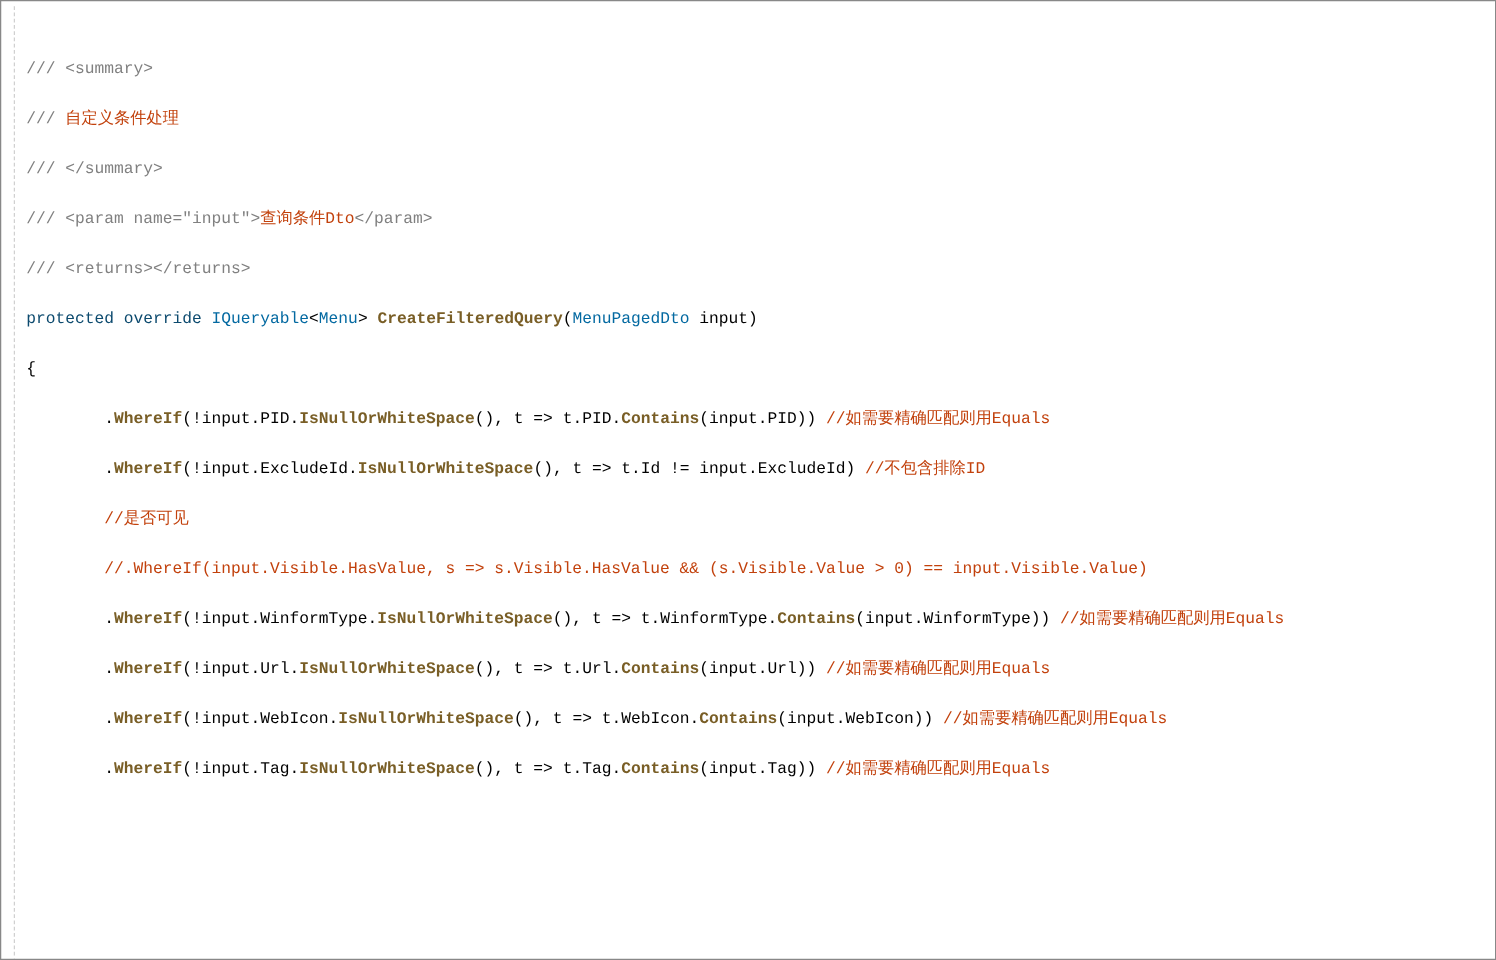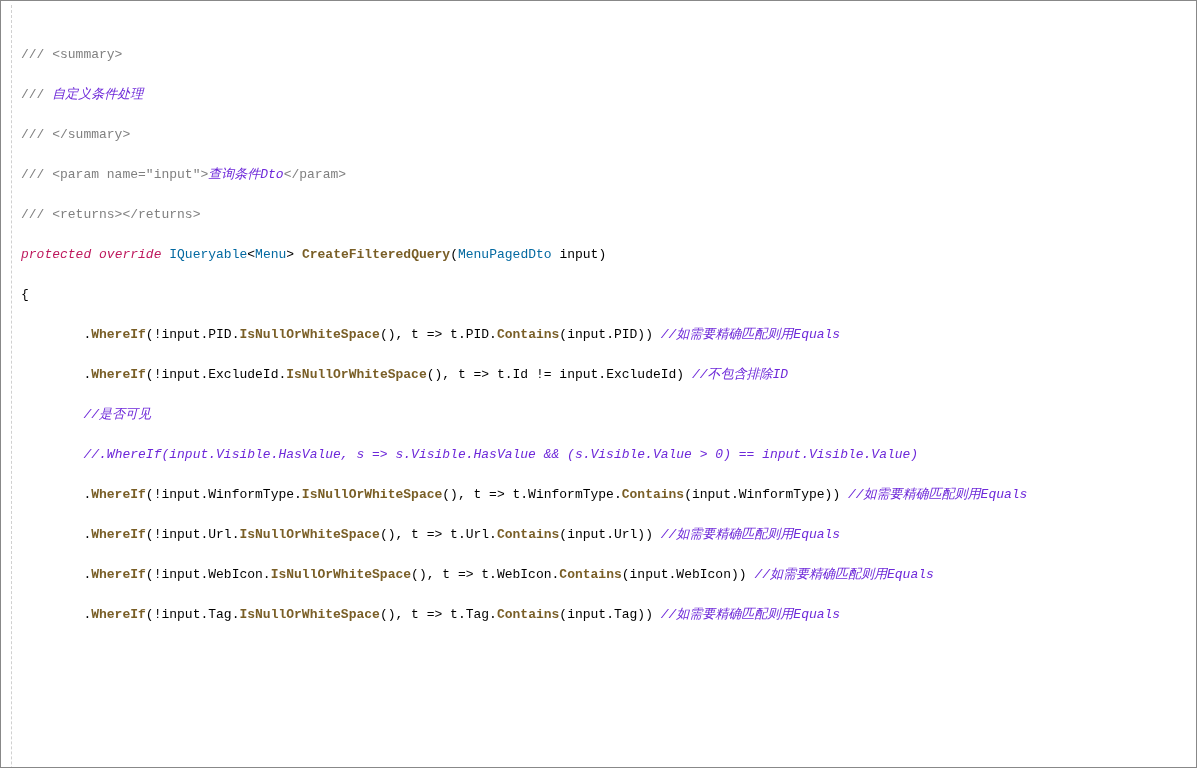--- a/index.html
+++ b/index.html
@@ -23,22 +23,22 @@
 .guide {
   position: absolute;
   top: 0;
   bottom: 0;
   width: 0;
   border-left: 1px dashed #d0d0d0;
 }
 .g1 { left: 6px; }
 .line { white-space: pre; }
 .c-doccomment { color: #808080; }
-.c-green { color: #6d28d9; font-style: italic; }
-.c-keyword { color: #be185d; font-style: italic; }
+.c-green { color: #c2410c; }
+.c-keyword { color: #0c4a6e; }
 .c-type { color: #0369a1; }
 .c-method { color: #795e26; font-weight: bold; }
 </style>
 </head>
 <body>
 
 <div class="code-container">
 <div class="guide g1"></div>
 <div class="line"><span class="c-doccomment">///</span><span class="c-doccomment"> &lt;summary&gt;</span></div>
 <div class="line"><span class="c-doccomment">///</span><span class="c-green"> 自定义条件处理</span></div>

